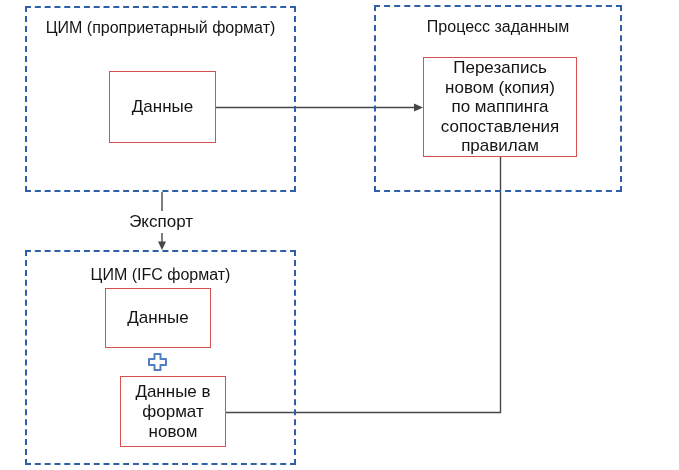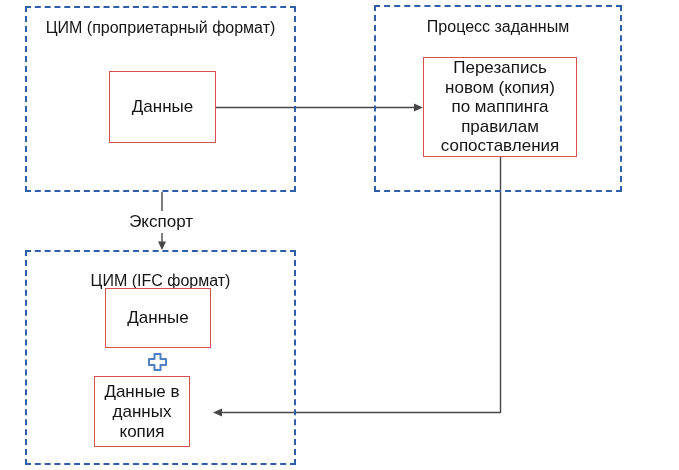--- a/index.html
+++ b/index.html
@@ -44,38 +44,38 @@
   .group-tr { left: 374px; top: 5px;   width: 248px; height: 187px; }
   .group-bl { left: 25px;  top: 250px; width: 271px; height: 215px; }
   .group-title {
     margin-top: 10px;
     text-align: center;
     font-size: 16px;
     line-height: 20px;
     color: var(--text);
     white-space: nowrap;
   }
-  .group-bl .group-title { margin-top: 19px; text-align: center; }
+  .group-bl .group-title { margin-top: 13px; text-align: center; }
   .node {
     position: absolute;
     border: 1.5px solid var(--node-border);
     background: #ffffff;
     display: flex;
     flex-direction: column;
     align-items: center;
     justify-content: center;
     text-align: center;
     font-size: 17px;
     line-height: 20px;
     color: var(--text);
   }
   .node-source   { left: 109px; top: 71px;  width: 107px; height: 72px; }
   .node-mapping  { left: 423px; top: 57px;  width: 154px; height: 100px; line-height: 19.5px; }
   .node-ifc-data { left: 105px; top: 288px; width: 106px; height: 60px; }
-  .node-new-data { left: 94px; top: 376px; width: 96px; height: 71px; }
+  .node-new-data { left: 120px; top: 376px; width: 106px; height: 71px; }
   .plus-wrap {
     position: absolute;
     left: 147px; top: 352px;
     width: 21px; height: 20px;
   }
   .edge-label {
     position: absolute;
     left: 117px; top: 211px;
     width: 76px; height: 22px;
     background: var(--bg);
@@ -119,32 +119,32 @@
   </div>
 
   <div class="node node-source">
     <span>Данные</span>
   </div>
 
   <div class="node node-mapping">
     <div>Перезапись</div>
     <div>новом (копия)</div>
     <div>по маппинга</div>
+    <div>сопоставления</div>
     <div>правилам</div>
-    <div>сопоставления</div>
   </div>
 
   <div class="node node-ifc-data">
     <span>Данные</span>
   </div>
 
   <div class="node node-new-data">
     <div>Данные в</div>
-    <div>данных</div>
-    <div>копия</div>
+    <div>формат</div>
+    <div>новом</div>
   </div>
 
   <div class="plus-wrap">
     <svg width="21" height="20" viewBox="0 0 21 20" xmlns="http://www.w3.org/2000/svg">
       <path d="M7.5 2 h6 v5 h5.5 v6 h-5.5 v5 h-6 v-5 H2 v-6 h5.5 z" fill="#ffffff" stroke="var(--icon-blue)" stroke-width="2" stroke-linejoin="round"></path>
     </svg>
   </div>
 
   <div class="edge-label">Экспорт</div>
 

